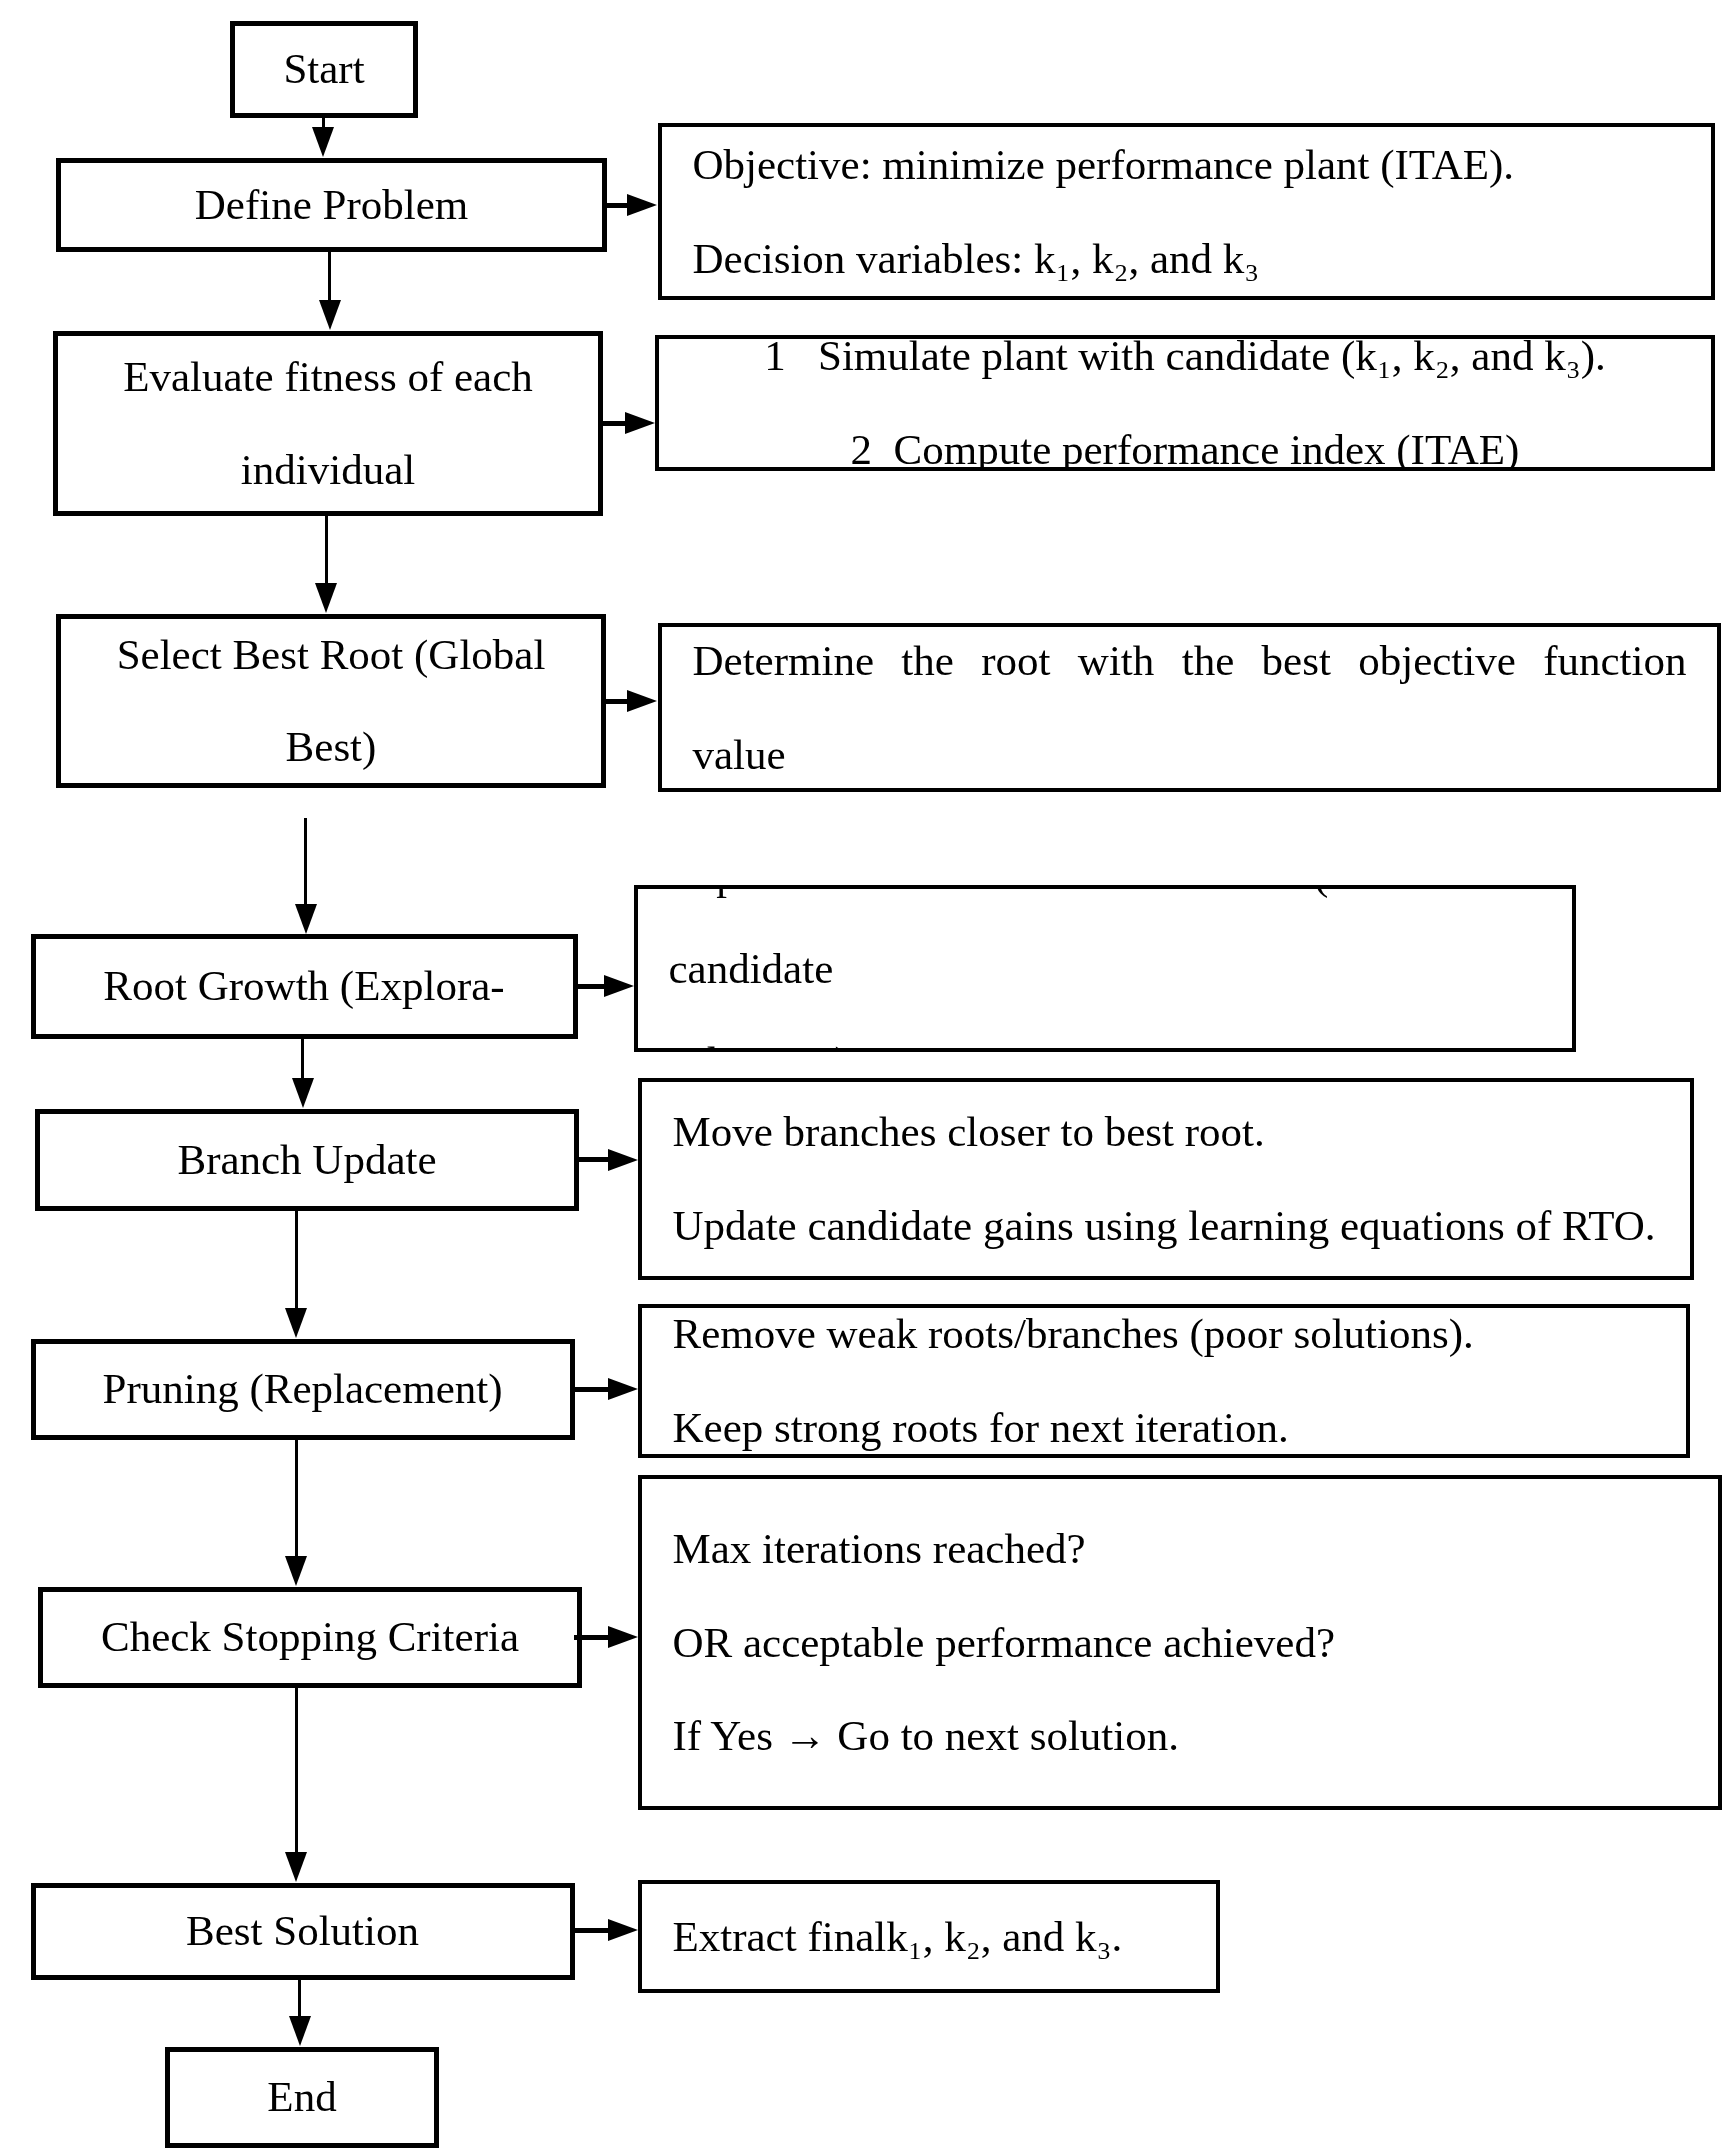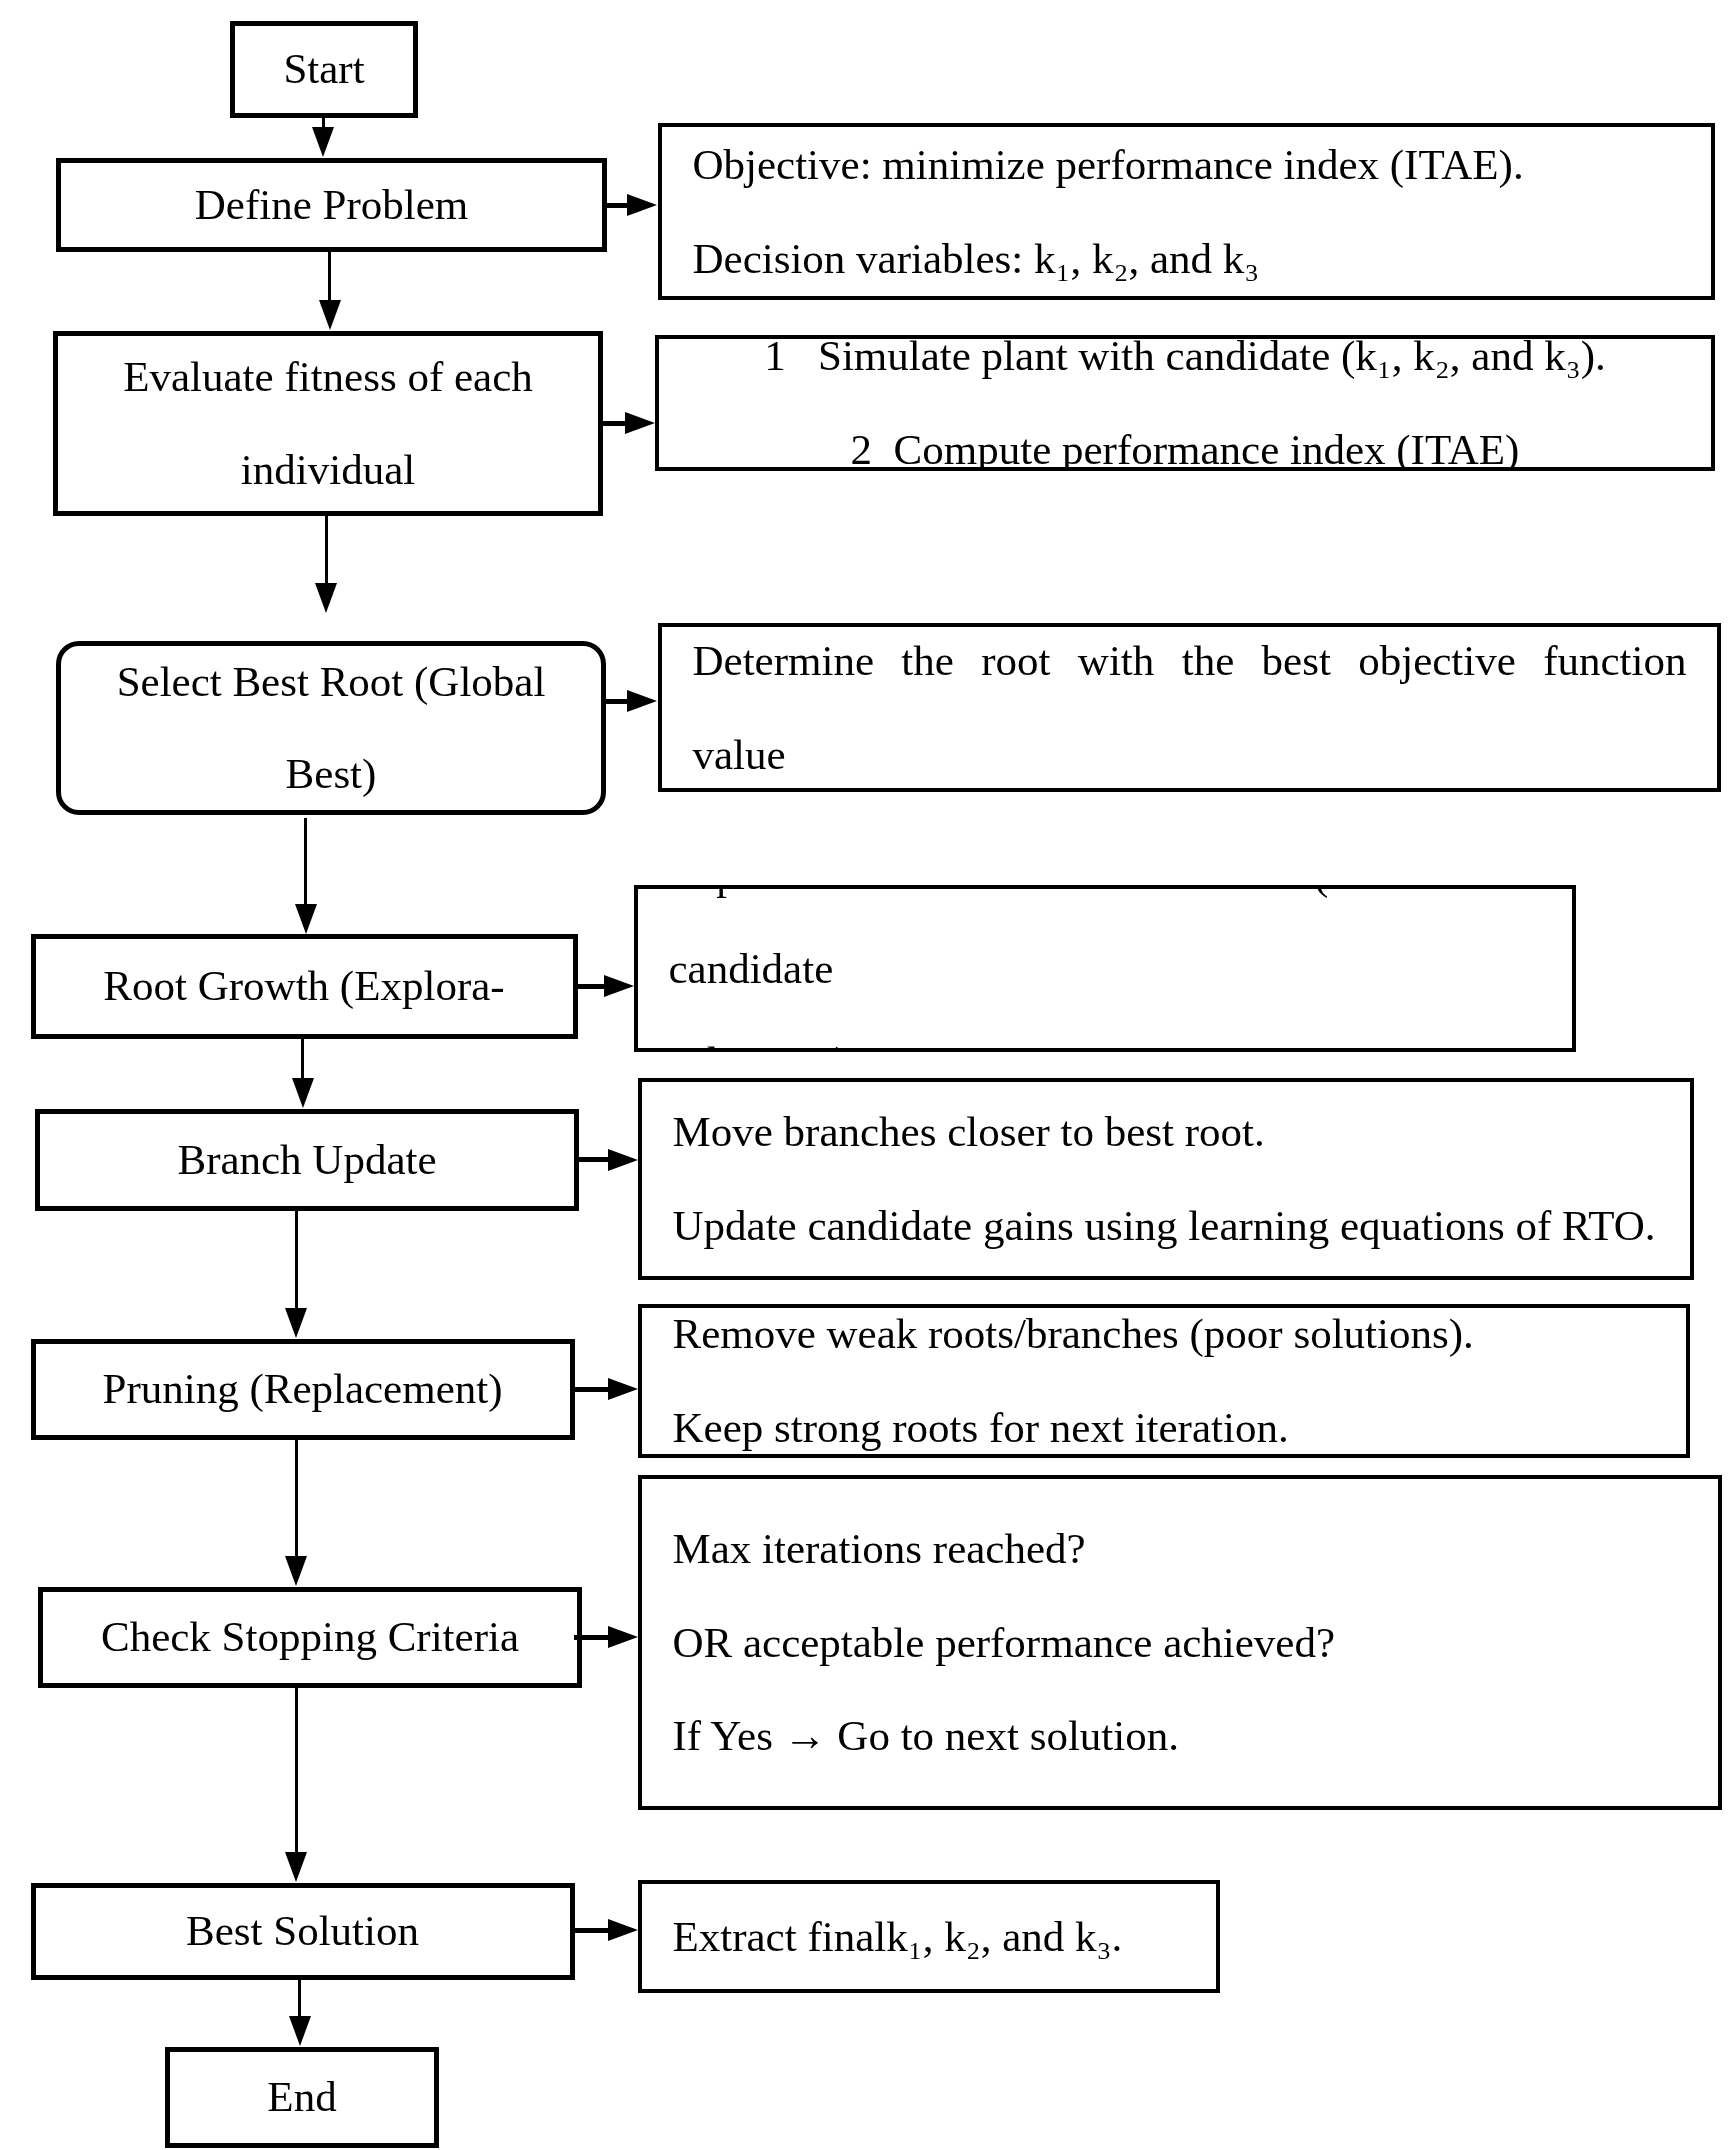--- a/index.html
+++ b/index.html
@@ -65,21 +65,21 @@
 
   <div class="node" style="left:56px; top:158px; width:551px; height:94px;">
     <div class="label">Define Problem</div>
   </div>
 
   <div class="node" style="left:53px; top:331px; width:550px; height:185px;">
     <div class="label">Evaluate fitness of each</div>
     <div class="label">individual</div>
   </div>
 
-  <div class="node" style="left:56px; top:641px; width:550px; height:174px;border-radius:23px;">
+  <div class="node" style="left:56px; top:614px; width:550px; height:174px;">
     <div class="label">Select Best Root (Global</div>
     <div class="label">Best)</div>
   </div>
 
   <div class="node" style="left:30.5px; top:934px; width:547px; height:105px;">
     <div class="label">Root Growth (Explora-</div>
   </div>
 
   <div class="node" style="left:35px; top:1109px; width:544px; height:102px;">
     <div class="label">Branch Update</div>
@@ -95,21 +95,21 @@
 
   <div class="node" style="left:30.5px; top:1883px; width:544px; height:97px;">
     <div class="label">Best Solution</div>
   </div>
 
   <div class="node" style="left:165px; top:2047px; width:274px; height:101px;text-align:right;">
     <div class="label">End</div>
   </div>
 
   <div class="note" style="left:658px; top:123px; width:1057px; height:177px;">
-    <div class="line">Objective: minimize performance index (ITAE).</div>
+    <div class="line">Objective: minimize performance plant (ITAE).</div>
     <div class="line">Decision variables: k₁, k₂, and k₃</div>
   </div>
 
   <div class="note" style="left:655px; top:335px; width:1060px; height:136px;align-items:center;">
     <div class="line">1&nbsp;&nbsp;&nbsp;Simulate plant with candidate (k₁, k₂, and k₃).</div>
     <div class="line">2&nbsp;&nbsp;Compute performance index (ITAE)</div>
   </div>
 
   <div class="note" style="left:658px; top:623px; width:1063px; height:169px;">
     <div class="line justified">Determine the root with the best objective function</div>

